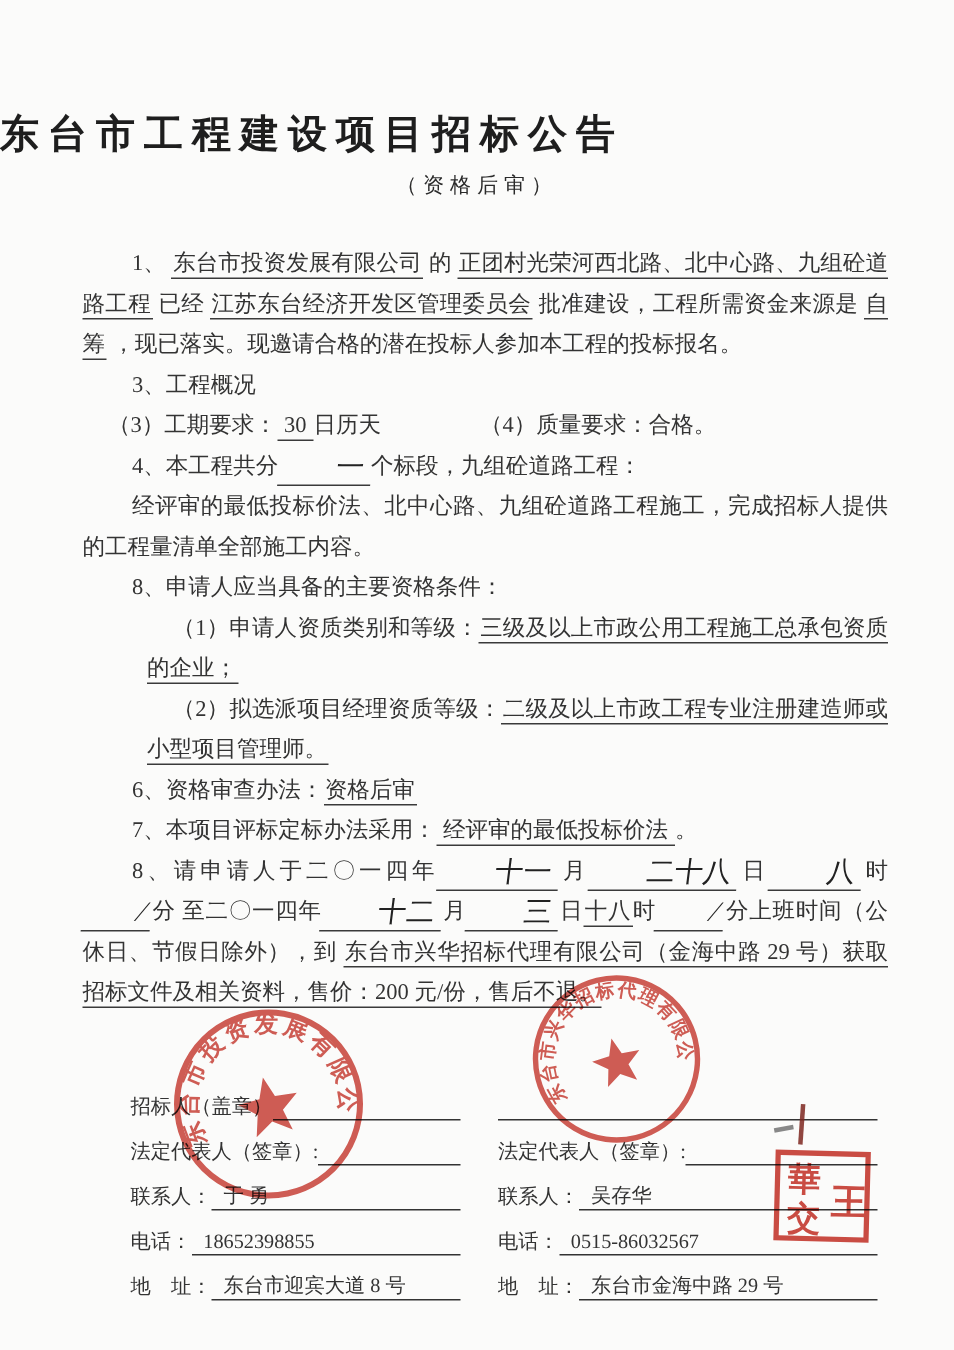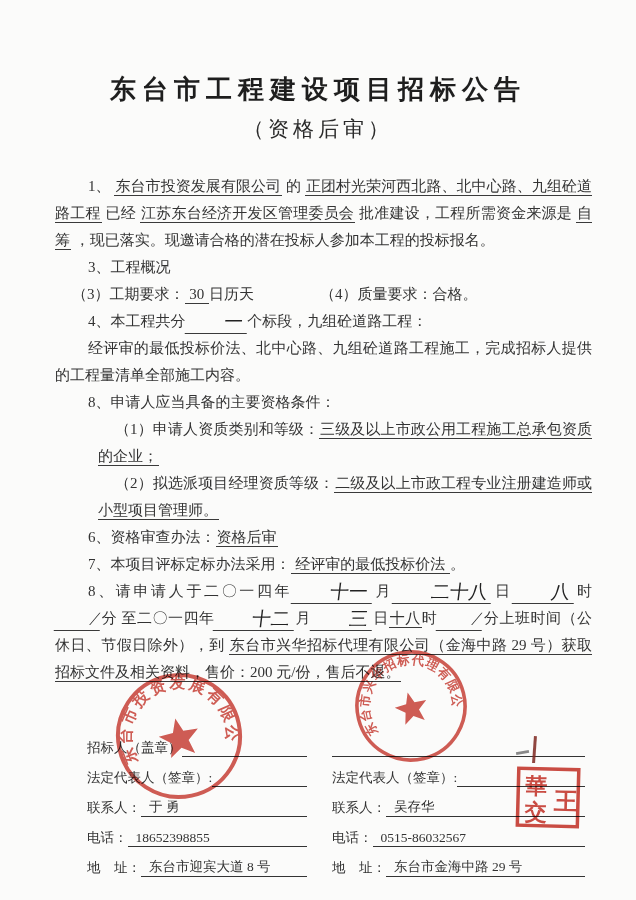--- a/index.html
+++ b/index.html
@@ -8,28 +8,27 @@
     width:636px;height:900px;
     margin:0 auto;
     background:#fbfbfa;
     overflow:hidden;
     font-family:"Liberation Serif","DejaVu Serif",serif;
     color:#333;
   }
   
   .title{
     margin-top:72px;
-    text-align:center;
     font-size:26px;font-weight:bold;
     letter-spacing:6px;color:#1e1e1e;
   }
   .subtitle{
     margin-top:8px;
     text-align:center;
-    font-size:21px;letter-spacing:4px;color:#2a2a2a;
+    font-size:14px;letter-spacing:4px;color:#2a2a2a;
   }
   
   .body{
     margin:30px 44px 0 55px;
     font-size:15px;line-height:27px;
     text-align:justify;
   }
   .p{margin:0;}
   .ind2{text-indent:33px;}
   .ind1{text-indent:17px;margin-left:43px;}

